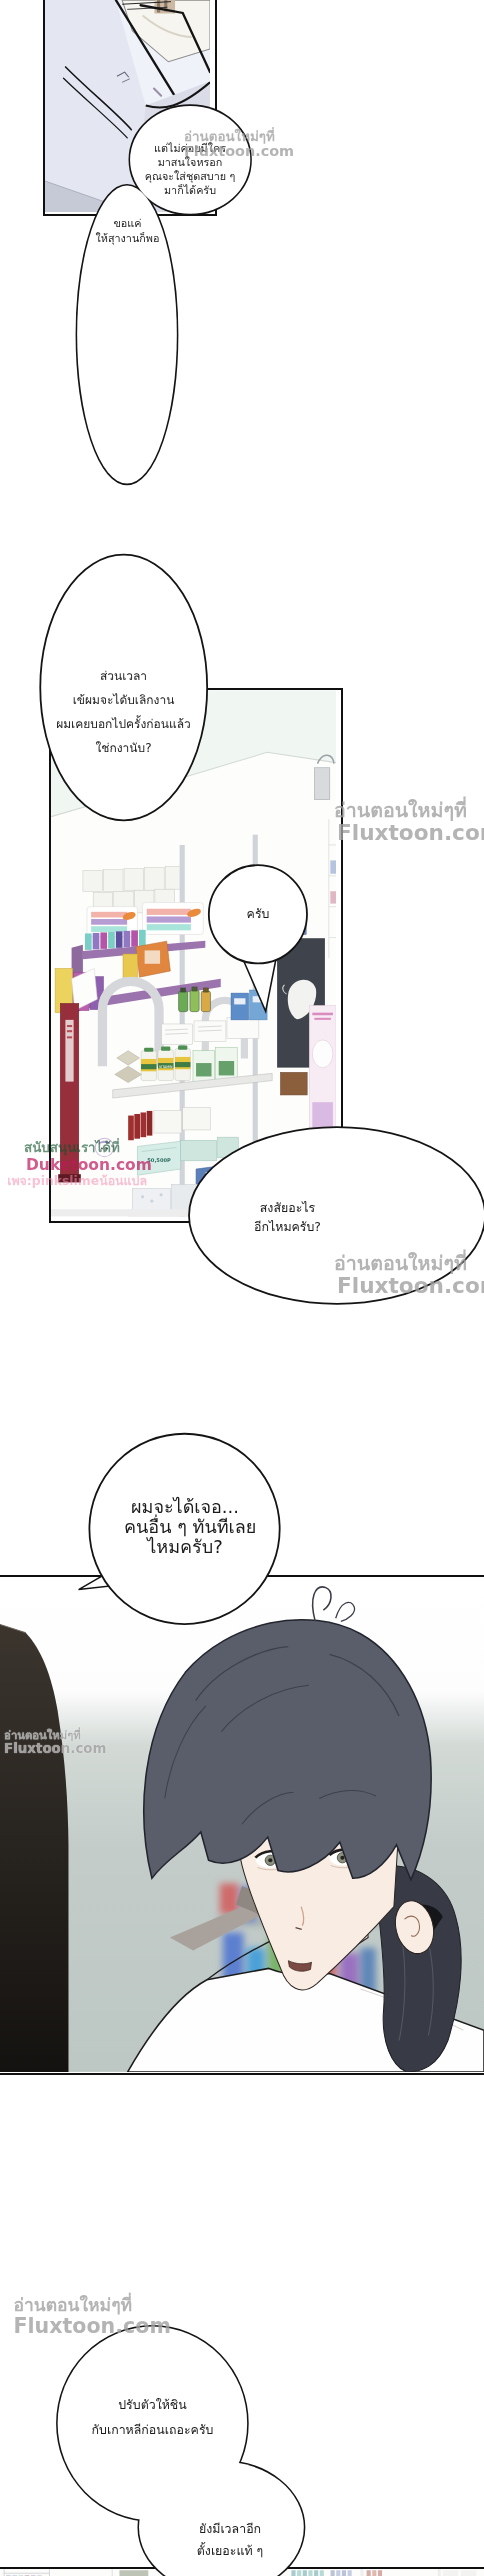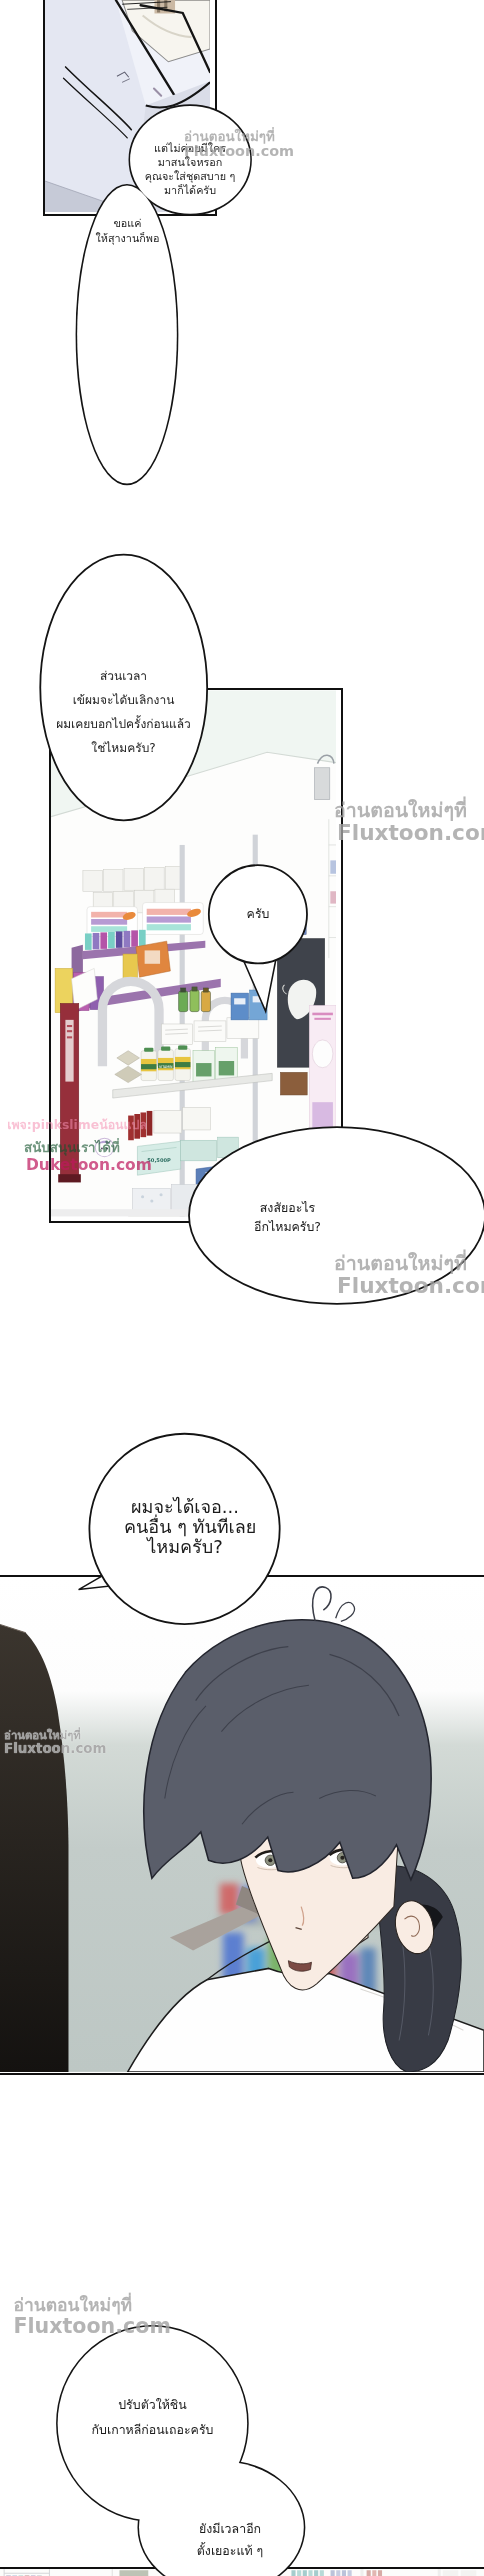--- a/index.html
+++ b/index.html
@@ -503,21 +503,21 @@
     <div>ให้สุางานก็พอ</div>
   </div>
 
   <svg class="bubble-svg" style="left:36px;top:552px;" width="178" height="273" viewBox="0 0 345 530">
     <ellipse cx="170" cy="263" rx="162" ry="258" fill="#ffffff" stroke="#141414" stroke-width="3.5"></ellipse>
   </svg>
   <div class="btxt" style="left:40px;top:664px;width:167px;font-size:12px;line-height:24px;">
     <div>ส่วนเวลา</div>
     <div>เข้ผมจะไดับเลิกงาน</div>
     <div>ผมเคยบอกไปครั้งก่อนแล้ว</div>
-    <div>ใช่ไหมครับ?</div>
+    <div>ใช่กงานับ?</div>
   </div>
 
   <svg class="bubble-svg" style="left:201px;top:859px;" width="88" height="155" viewBox="0 0 170 300">
     <polygon points="75,180 125,295 148,178" fill="#ffffff" stroke="#141414" stroke-width="3"></polygon>
     <circle cx="110" cy="107" r="95" fill="#ffffff" stroke="#141414" stroke-width="3.5"></circle>
   </svg>
   <div class="btxt" style="left:222px;top:906px;width:72px;font-size:12.4px;line-height:15.5px;">
     <div>ครับ</div>
   </div>
 
@@ -573,18 +573,18 @@
   <div class="wm wm-sm" style="left:4.1px;top:1730px;font-size:11.3px;opacity:.92;color:#a8a8a8;">
     <span>อ่านตอนใหม่ๆที่</span>
     <span class="latin" style="font-size:13.4px;">Fluxtoon.com</span>
   </div>
 
   <div class="wm" style="left:13.4px;top:2296px;font-size:17.5px;">
     <span>อ่านตอนใหม่ๆที่</span>
     <span class="latin" style="font-size:20.6px;">Fluxtoon.com</span>
   </div>
 
-  <div class="twm" style="left:7.2px;top:1115px;font-size:12.4px;color:#f590b2;opacity:.55;">เพจ:pinkslimeน้อนแปล</div>
+  <div class="twm" style="left:7.2px;top:1171px;font-size:12.4px;color:#f590b2;opacity:.55;">เพจ:pinkslimeน้อนแปล</div>
   <div class="twm" style="left:24px;top:1137px;font-size:13.4px;color:#14532d;opacity:.62;">สนับสนุนเราได้ที่</div>
   <div class="twm" style="left:26px;top:1156px;font-size:15.5px;color:#be185d;opacity:.7;">Duketoon.com</div>
 
 </div>
 
 
 </body></html>

